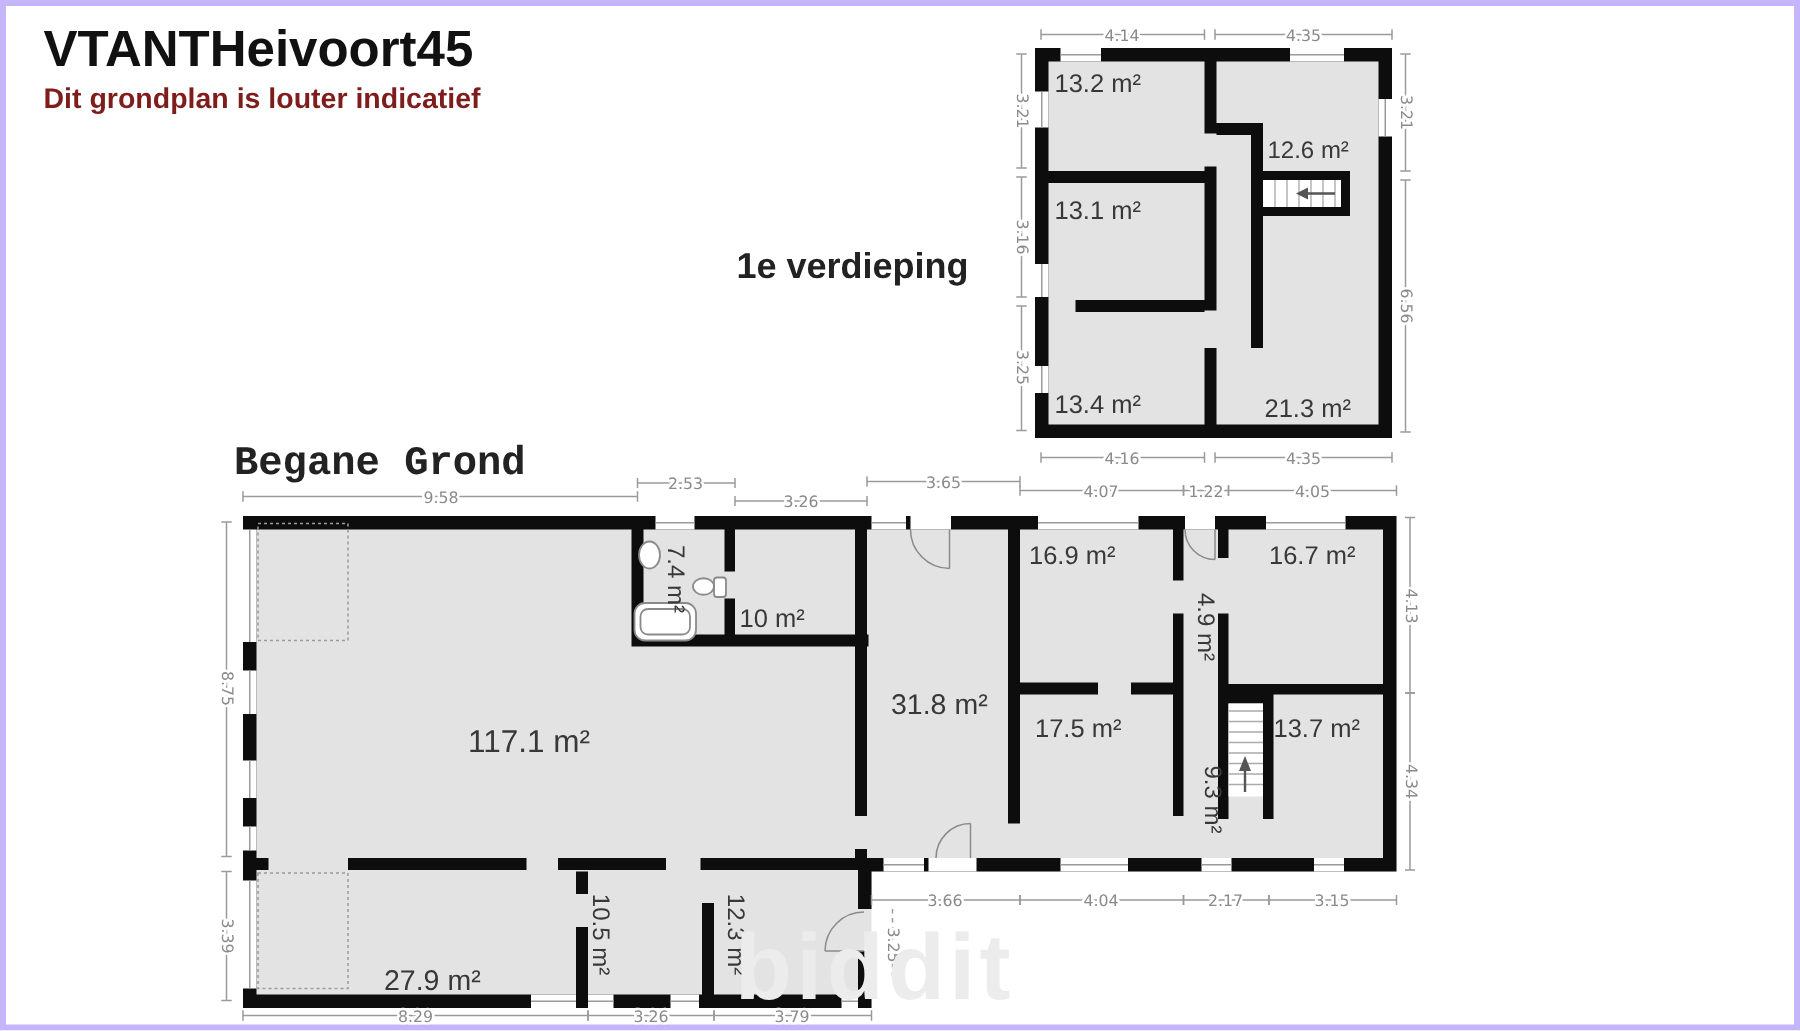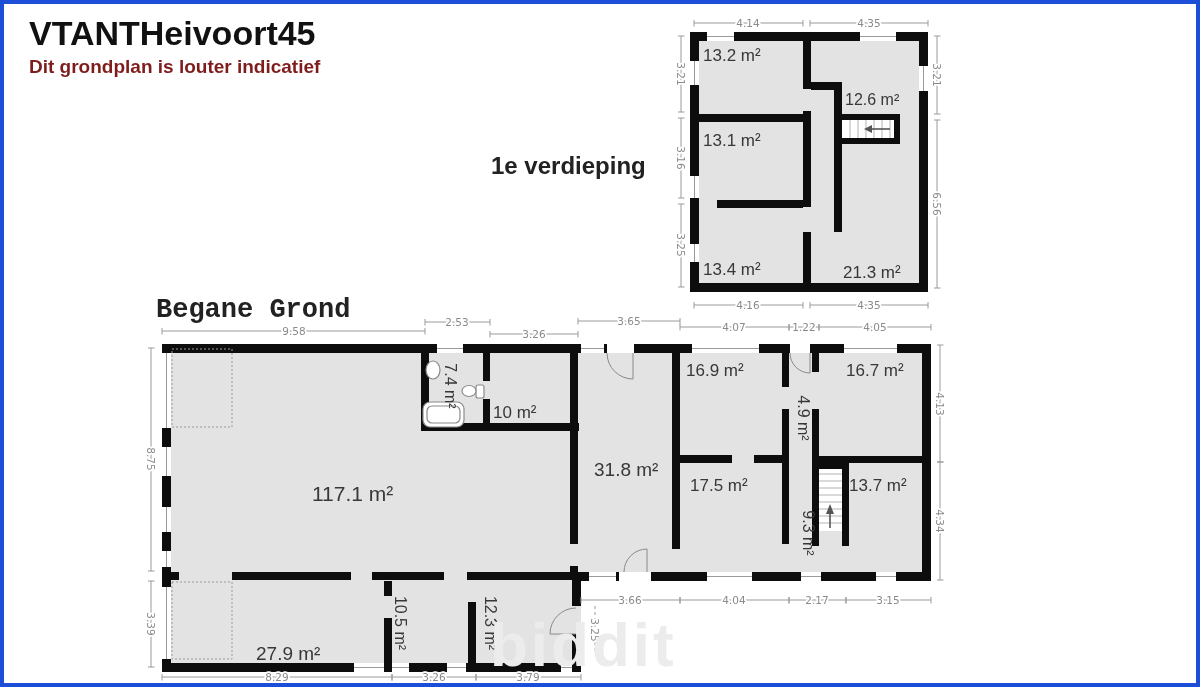--- a/index.html
+++ b/index.html
@@ -1,23 +1,23 @@
 <!DOCTYPE html>
 <html><head>
 <meta charset="utf-8">
 <style>
   html,body{margin:0;padding:0;background:#fff;}
   .page{position:relative;width:1200px;height:687px;background:#ffffff;
-        border:4px solid #1d4ed8;box-sizing:border-box;overflow:hidden;
+        border:4px solid #c4b5fd;box-sizing:border-box;overflow:hidden;
         font-family:"Liberation Sans",sans-serif;}
   .hdr-title{position:absolute;left:25px;top:10px;font-size:34px;font-weight:800;
              color:#111;letter-spacing:0;}
   .hdr-sub{position:absolute;left:25px;top:52px;font-size:19px;font-weight:700;color:#7f1d1d;}
   .floor-title{position:absolute;font-weight:700;color:#222;}
-  .ft-first{left:487px;top:148px;font-size:24px;}
+  .ft-first{left:487px;top:160px;font-size:24px;}
   .ft-ground{left:152px;top:291px;font-size:27px;font-family:Liberation Mono, monospace;}
   svg{position:absolute;left:0;top:0;}
   .floor{fill:#e3e3e3;}
   .wall{fill:#0d0d0d;}
   .win{fill:#ffffff;}
   .glz{stroke:#9a9a9a;stroke-width:1;fill:none;}
   .tread{stroke:#aaaaaa;stroke-width:0.9;fill:none;}
   .dots{fill:none;stroke:#9b9b9b;stroke-width:1;stroke-dasharray:2 2;}
   .fixture{stroke:#8a8a8a;stroke-width:1.2;fill:#ffffff;}
   .arc{stroke:#8a8a8a;stroke-width:1;fill:none;}

